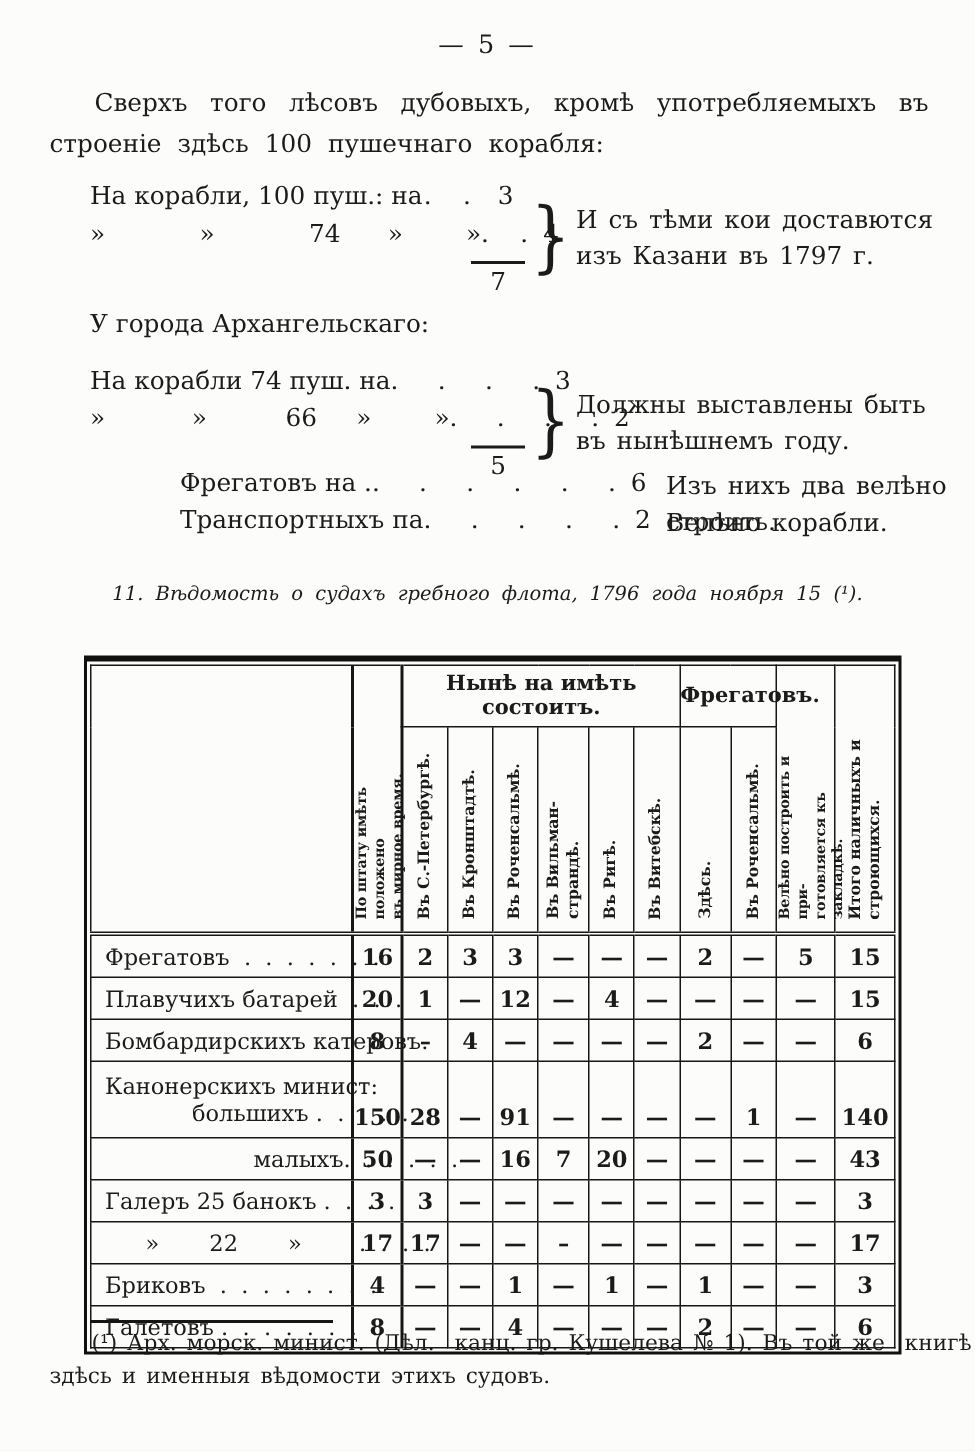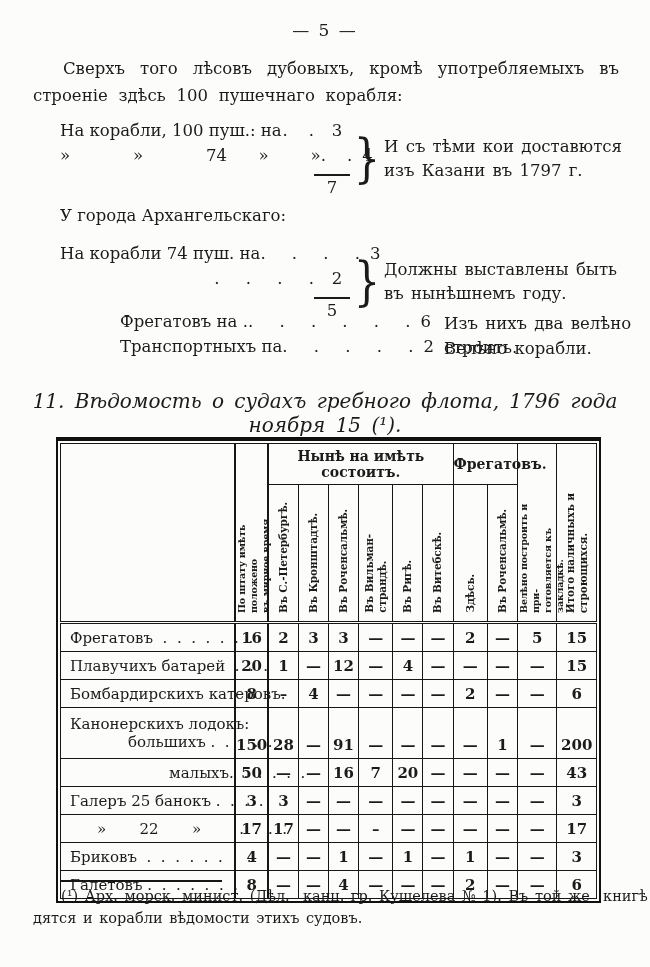--- a/index.html
+++ b/index.html
@@ -32,21 +32,21 @@
     font-family:"DejaVu Serif", serif; }
   .bnote { width:238px; line-height:1.45; word-spacing:2px; }
   .subhead { left:60px; }
 
   .srow { left:76px; display:flex; align-items:flex-start;margin-left:44px; }
   .srow .lrowpart { width:290px; display:flex; }
   .srow .spacer { width:34px; }
   .srow .bnote { width:244px; }
 
   .section-title { top:389px; left:0; width:100%; text-align:center;
-    font-style:italic; font-size:20px; word-spacing:4px; }
+    font-style:italic; font-size:13px; word-spacing:4px; }
 
   
   .twrap { top:437px; left:56px; border:2px solid #101010; border-top-width:4px;
     padding:2px; background:#fcfcfa; }
   table { border-collapse:collapse; table-layout:fixed; width:537px; }
   col.c-label { width:168px; }
   col.c-staff { width:32px; }
   col.c-n { width:29px; }
   col.c-w { width:33px; }
   col.c-vel { width:38px; }
@@ -113,20 +113,21 @@
   <div class="abs subhead" style="top:206px;">У города Архангельскаго:</div>
 
   <div class="abs lblock" style="top:244px;">
     <div class="lrows">
       <div class="lrow">
         <span class="lab">На корабли 74 пуш. на</span>
         <span class="dots">.     .     .     .</span>
         <span class="val">3</span>
       </div>
       <div class="lrow">
+        <span class="lab">»           »          66     »        »</span>
         <span class="dots">.     .     .     .</span>
         <span class="val">2</span>
       </div>
       <div class="sumrow">
         <span class="sum">5</span>
       </div>
     </div>
     <div class="brace">}</div>
     <div class="bnote">Должны выставлены быть въ нынѣшнемъ году.</div>
   </div>
@@ -235,32 +236,32 @@
             <td class="num">—</td>
             <td class="num">—</td>
             <td class="num">—</td>
             <td class="num">—</td>
             <td class="num">2</td>
             <td class="num">—</td>
             <td class="num">—</td>
             <td class="num">6</td>
           </tr>
           <tr class="tall">
-            <td class="rowlabel"><div>Канонерскихъ лодокъ:</div><div class="sublabel">большихъ .  .  .  .  .</div></td>
+            <td class="rowlabel"><div>Канонерскихъ минист:</div><div class="sublabel">большихъ .  .  .  .  .</div></td>
             <td class="num sep-l sep-r">150</td>
             <td class="num">28</td>
             <td class="num">—</td>
             <td class="num">91</td>
             <td class="num">—</td>
             <td class="num">—</td>
             <td class="num">—</td>
             <td class="num">—</td>
             <td class="num">1</td>
             <td class="num">—</td>
-            <td class="num">200</td>
+            <td class="num">140</td>
           </tr>
           <tr>
             <td class="rowlabel ind2">малыхъ.  .  .  .  .  .</td>
             <td class="num sep-l sep-r">50</td>
             <td class="num">—</td>
             <td class="num">—</td>
             <td class="num">16</td>
             <td class="num">7</td>
             <td class="num">20</td>
             <td class="num">—</td>
@@ -325,16 +326,16 @@
             <td class="num">—</td>
             <td class="num">6</td>
           </tr>
         </tbody>
     </table>
   </div>
 
   <div class="abs footrule"></div>
   <div class="abs footnote">
     <div class="fn1">(¹) Арх. морск. минист. (Дѣл.  канц. гр. Кушелева № 1). Въ той же  книгѣ нахо-</div>
-    <div class="fn2">дятся и корабли вѣдомости этихъ судовъ.</div>
+    <div class="fn2">здѣсь и именныя вѣдомости этихъ судовъ.</div>
   </div>
 
 </div>
 
 </body></html>

